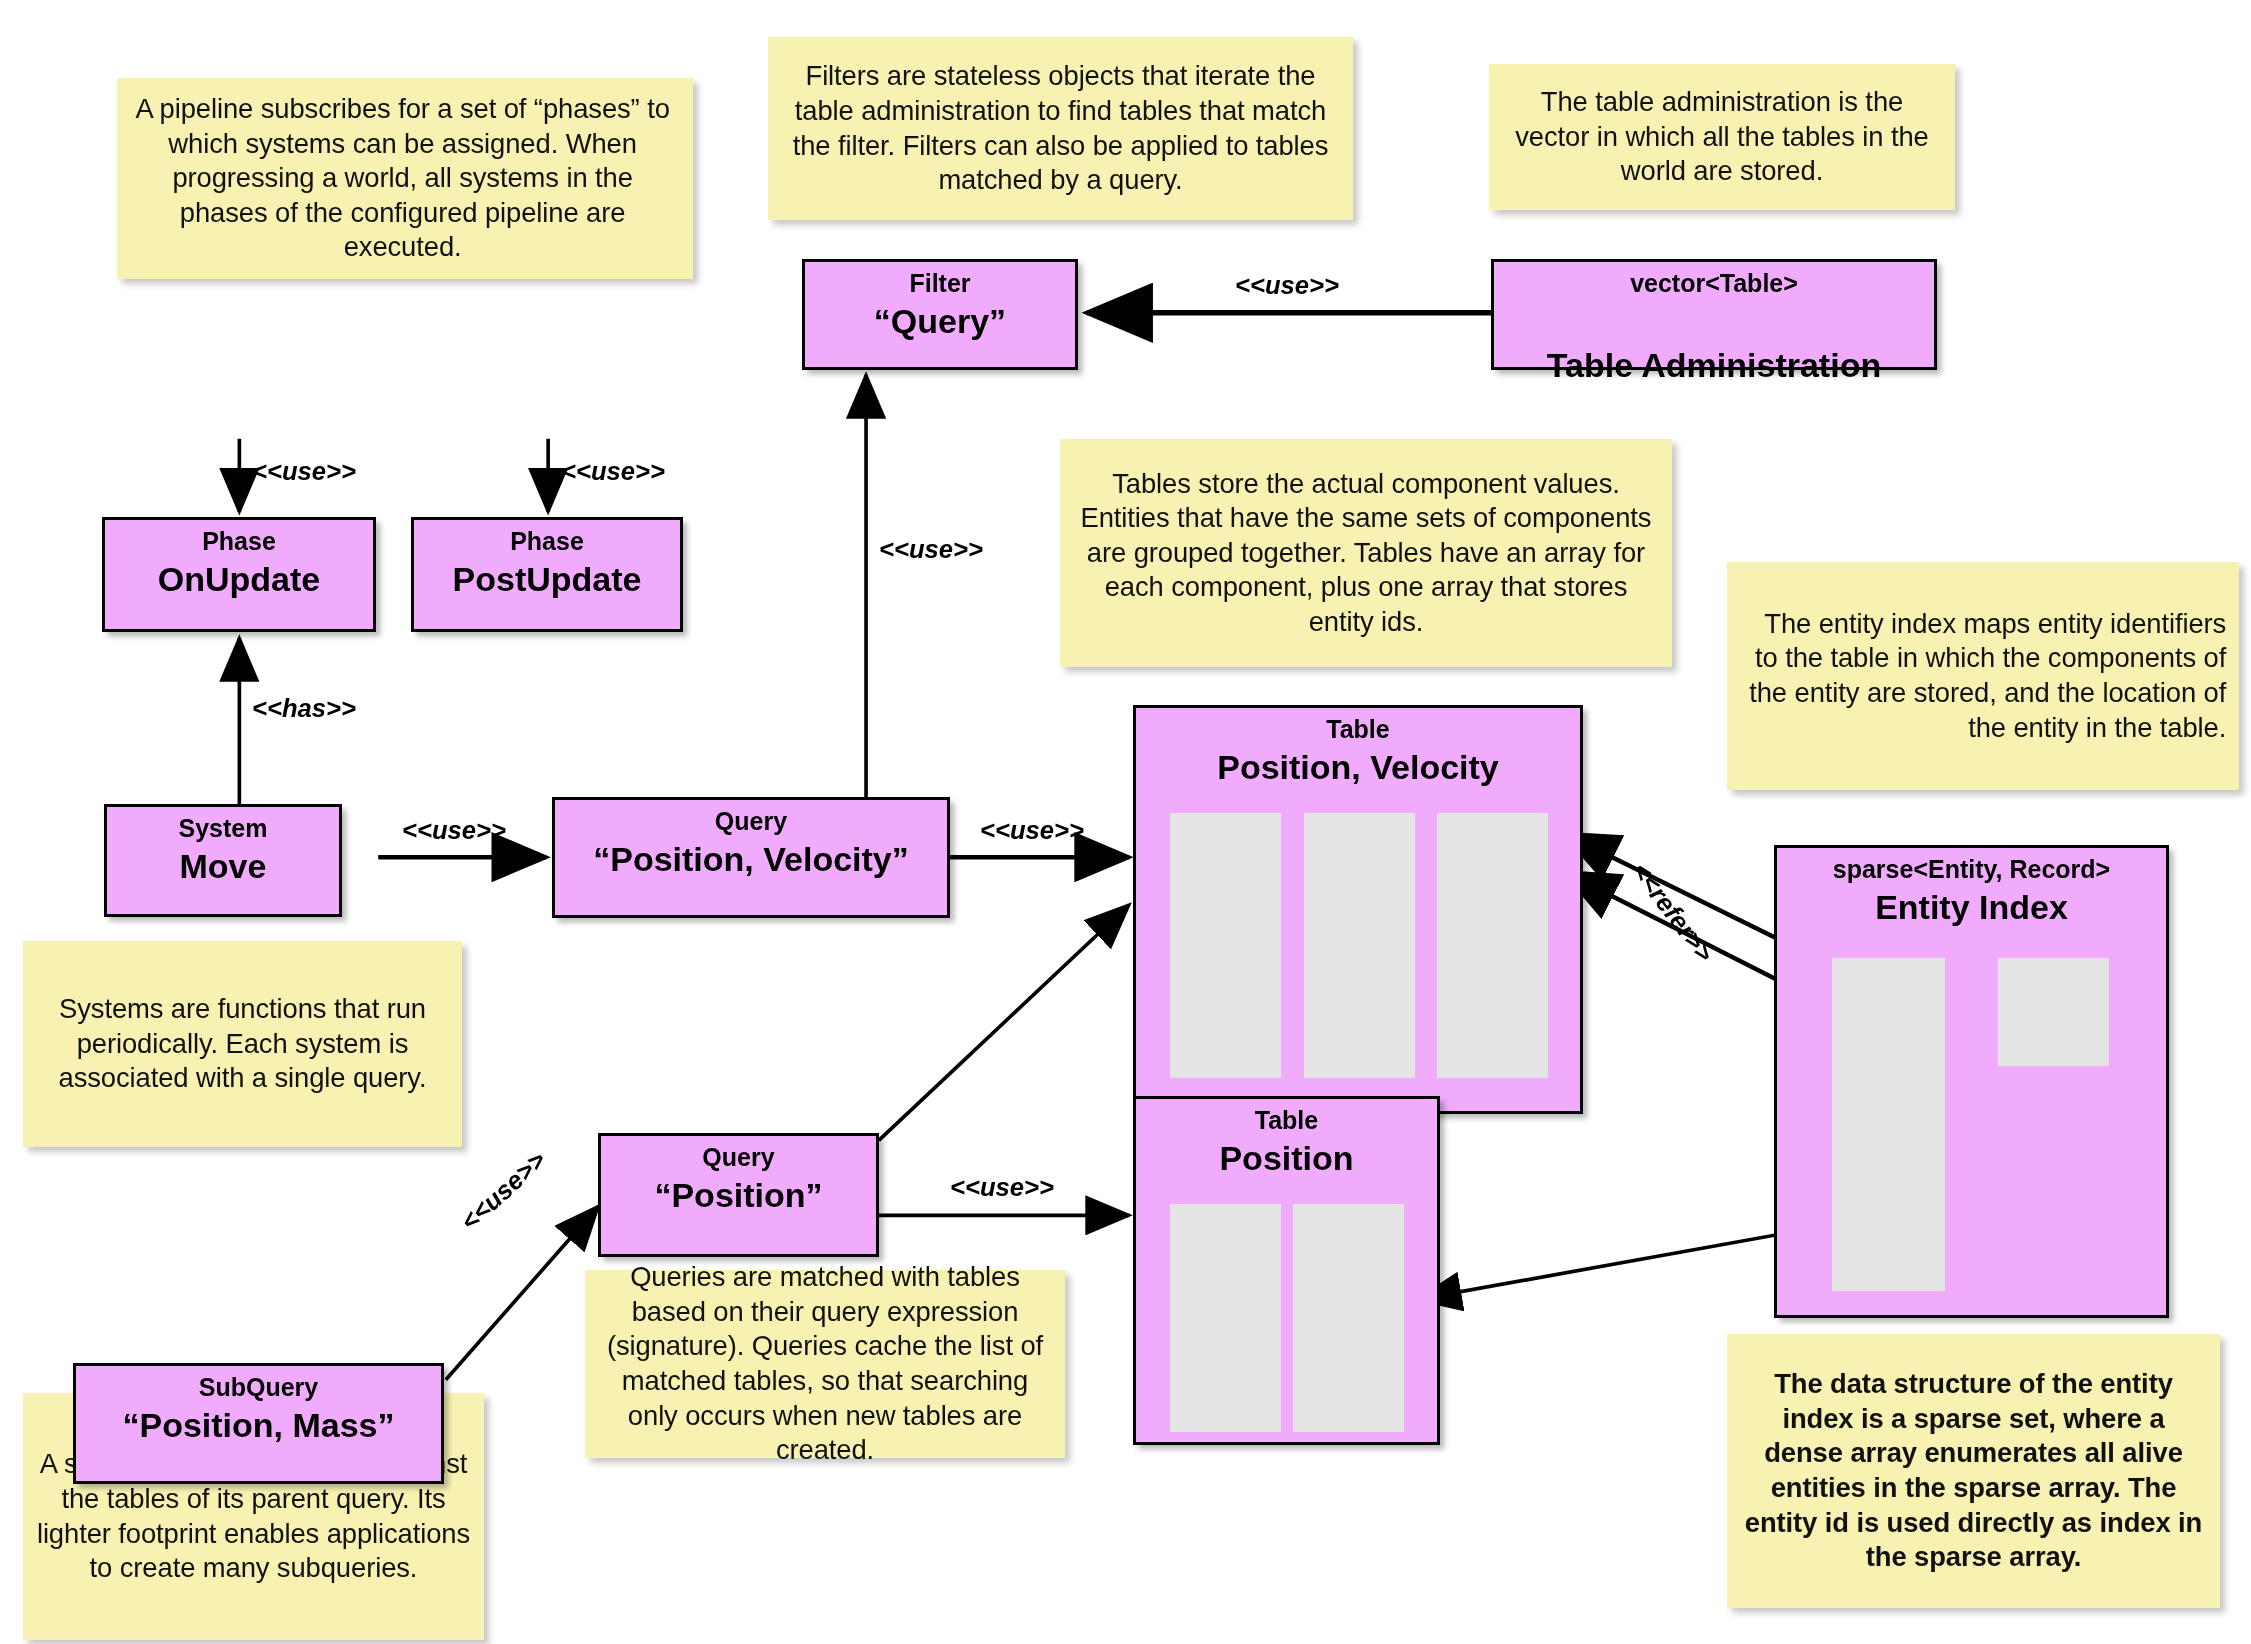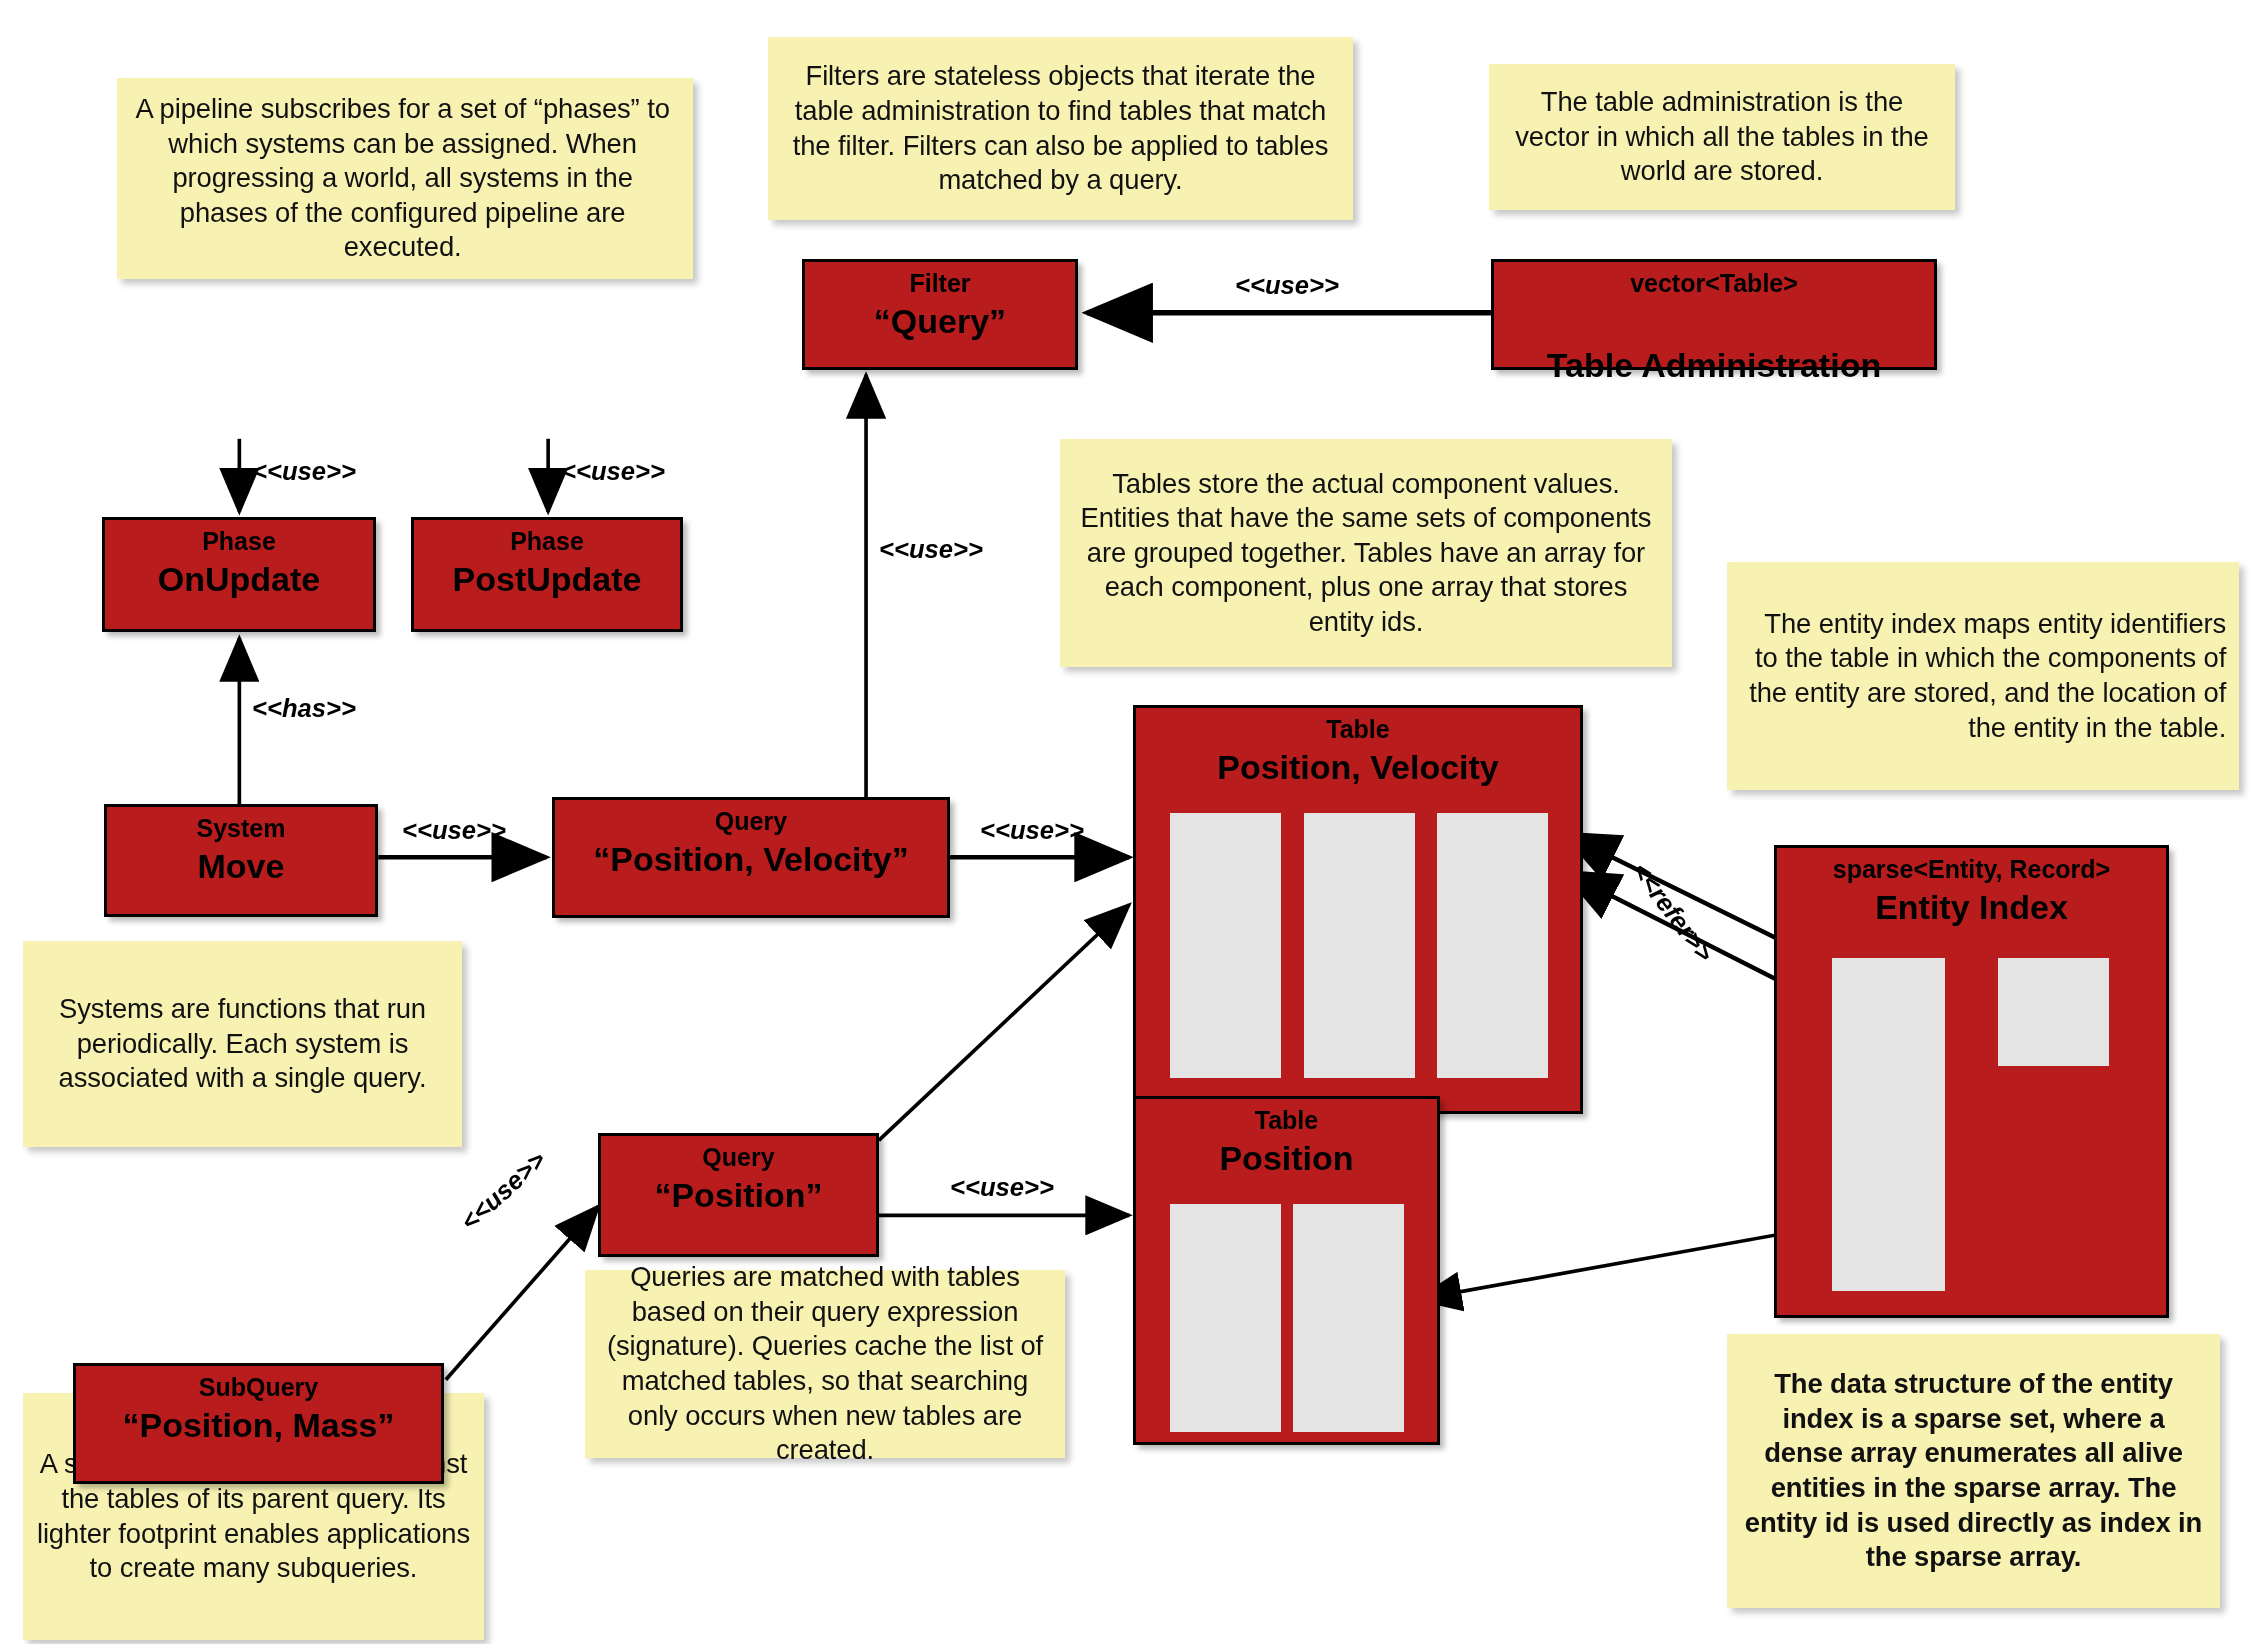--- a/index.html
+++ b/index.html
@@ -17,21 +17,21 @@
     line-height:1.26;
     text-align:center;
     box-shadow:4.6px 4.6px 6.4px rgba(0,0,0,.22);
     display:flex;align-items:center;justify-content:center;
     letter-spacing:-0.1px;
   }
 
   
   .box{
     position:absolute;
-    background:#b91c1c;
+    background:#f0abfc;
     border:3.7px solid #000;
     box-sizing:border-box;
     box-shadow:4.6px 4.6px 5.5px rgba(0,0,0,.28);
     display:flex;flex-direction:column;align-items:center;
     padding-top:7.3px;
   }
   .box .stereo{font-size:25px;font-weight:700;color:#000;line-height:1.18;}
   .box .title{font-size:34px;font-weight:700;color:#000;line-height:1.18;margin-top:1.8px;white-space:nowrap;}
 
   
@@ -116,21 +116,21 @@
   <div class="box" style="left:102px;top:517px;width:274px;height:115px;">
     <span class="stereo">Phase</span>
     <span class="title">OnUpdate</span>
   </div>
 
   <div class="box" style="left:411px;top:517px;width:272px;height:115px;">
     <span class="stereo">Phase</span>
     <span class="title">PostUpdate</span>
   </div>
 
-  <div class="box" style="left:104px;top:804px;width:274px;height:113px;">
+  <div class="box" style="left:104px;top:804px;width:238px;height:113px;">
     <span class="stereo">System</span>
     <span class="title">Move</span>
   </div>
 
   <div class="box" style="left:552px;top:797px;width:398px;height:121px;">
     <span class="stereo">Query</span>
     <span class="title">“Position, Velocity”</span>
   </div>
 
   <div class="box" style="left:598px;top:1133px;width:281px;height:124px;">

